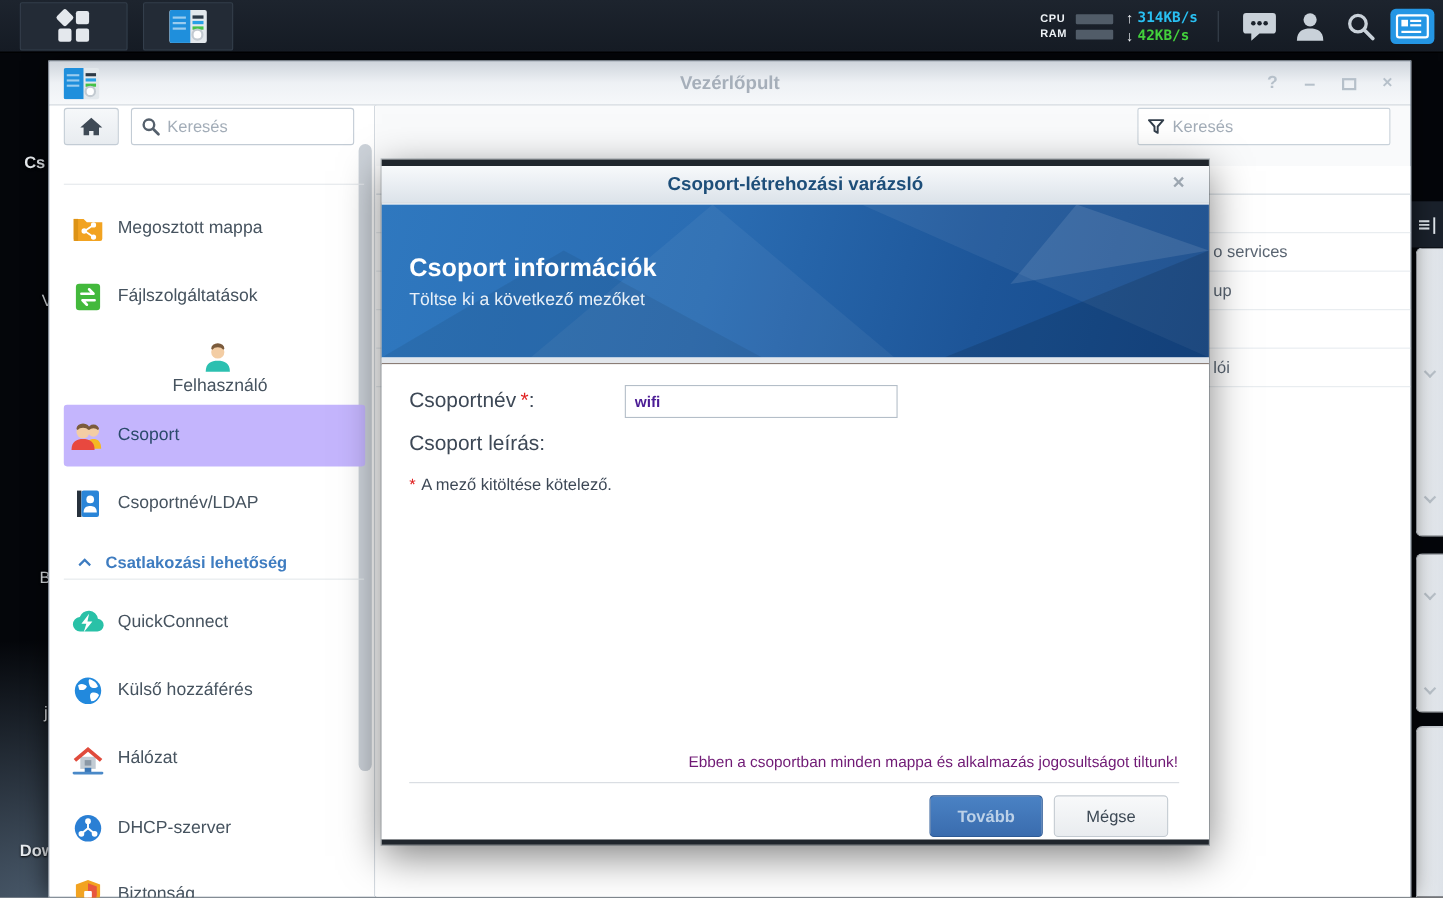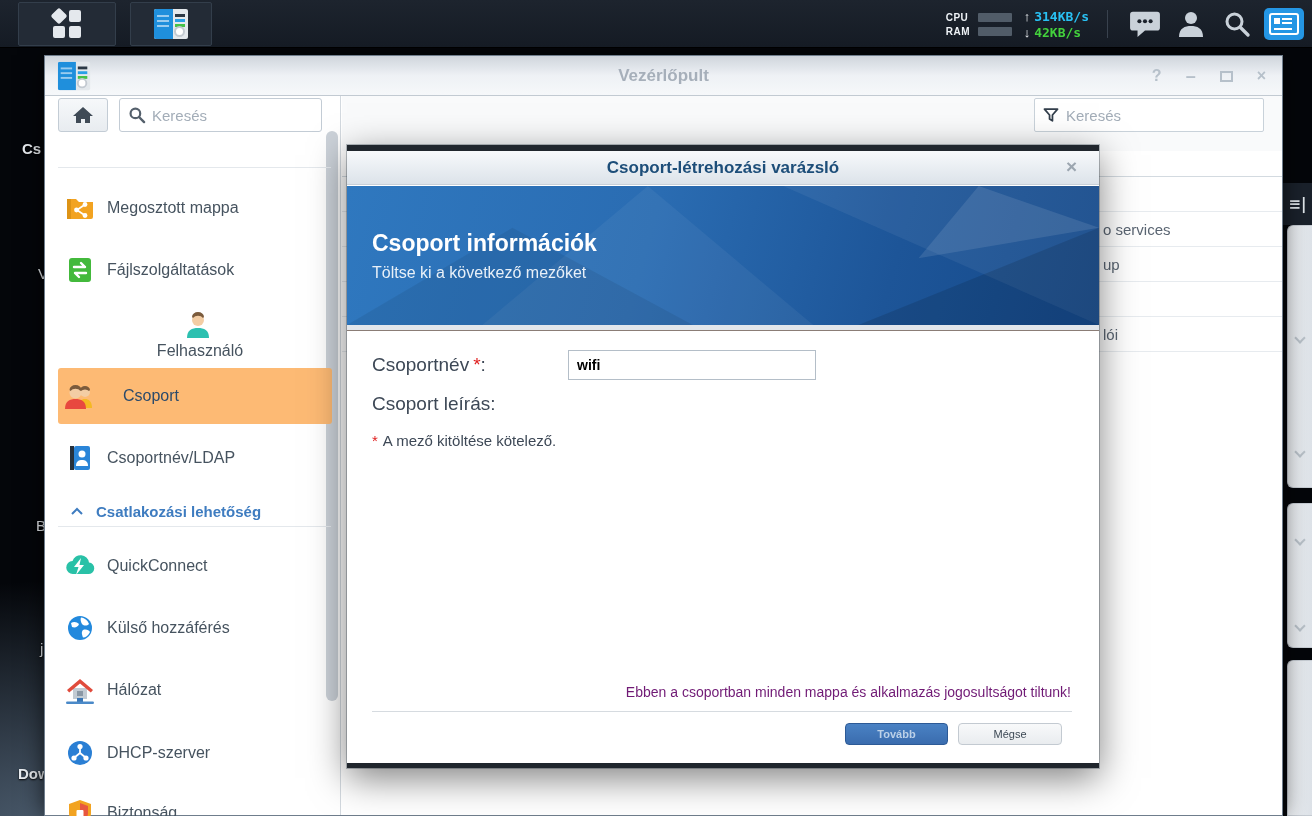--- a/index.html
+++ b/index.html
@@ -91,21 +91,21 @@
   #side-scroll { position:absolute; right:2px; top:35px; width:12px; height:570px;
     background:#ccd2d9; border-radius:6px; cursor:pointer; }
   .sec-header { position:absolute; left:0; width:100%; height:24px; display:flex; align-items:center; cursor:pointer; }
   .sec-chev { margin-left:26px; }
   .sec-label { margin-left:13px; color:#3e7cc0; font-size:15px; font-weight:bold; }
   .sec-divider { position:absolute; left:13px; width:273px; height:1px; background:#e4e8ec; }
   .side-item { position:absolute; left:13px; width:274px; height:48px; display:flex; align-items:center;
     border-radius:3px; cursor:pointer; }
   .side-item .icon-wrap { margin-left:5px; width:34px; height:34px; flex:0 0 34px; }
   .side-item .item-label { margin-left:10px; font-size:16px; color:#46535f; }
-  .side-item.selected { background:#fdba74; height:56px;gap:16px; }
+  .side-item.selected { background:#c4b5fd; height:56px; }
   .side-item.selected .item-label { color:#2b4a6b; }
 
   
   #main { position:absolute; left:297px; top:40px; right:0; bottom:0; background:#f9fafb; }
   #toolbar { position:absolute; left:16px; top:2px; display:flex; gap:6px; }
   .tb-btn { height:34px; padding:0 18px; background:linear-gradient(#fdfdfe,#eef1f4);
     border:1px solid #ccd4dc; border-radius:3px; font-size:15px; color:#3c4654;
     font-family:"Liberation Sans", sans-serif; cursor:pointer; }
   .tb-btn:disabled, .tb-btn.disabled { color:#aeb8c2; cursor:default; }
   #filter-search { position:absolute; right:18px; top:2px; width:230px; height:34px; background:#fff;
@@ -134,25 +134,25 @@
   .f5 { clip-path:polygon(0 100%,22% 30%,46% 100%); background:rgba(0,0,0,.07); }
   #banner-title { position:absolute; left:25px; top:44px; color:#fff; font-size:23px; font-weight:bold; }
   #banner-sub { position:absolute; left:25px; top:78px; color:#e8f0f8; font-size:16px; }
   #dlg-sep { position:absolute; left:0; right:0; top:174px; height:6px; background:#e2e6eb;
     border-bottom:1px solid #8b7d76; }
   #dlg-body { position:absolute; left:0; right:0; top:181px; bottom:0; background:#fff; }
   .form-row { position:absolute; left:25px; height:30px; line-height:30px; font-size:19px; color:#3d4856; }
   .req { color:#e02020; margin-left:4px; }
   .dlg-input { position:absolute; left:221px; width:248px; height:30px; border:1px solid #b4bec8;
     background:#fff; font-family:"Liberation Sans", sans-serif; font-size:14px; font-weight:bold;
-    color:#000000; padding:0 8px; outline:none; }
+    color:#4c1d95; padding:0 8px; outline:none; }
   #req-note { position:absolute; left:25px; top:100px; font-size:15px; color:#3d4856; }
   #annotation { position:absolute; right:28px; top:352px; font-size:14px; font-weight:normal; color:#701a75; }
   #dlg-divider { position:absolute; left:25px; right:27px; top:379px; border-top:1px solid #d6dbe0; }
-  .dlg-btn { position:absolute; top:391px; height:22px; border-radius:4px; font-size:11px;
+  .dlg-btn { position:absolute; top:391px; height:38px; border-radius:4px; font-size:15px;
     font-family:"Liberation Sans", sans-serif; cursor:pointer; }
   #btn-next { left:498px; width:103px; background:linear-gradient(#4a82c4,#3a6cae);
     border:1px solid #2d5a96; color:#bcd1e8; font-weight:bold; }
   #btn-cancel { left:611px; width:104px; background:linear-gradient(#f8f9fa,#e9ecef);
     border:1px solid #c3cad1; color:#3c4854; }
 </style>
 </head>
 <body>
 
 <span class="desk-frag" style="left:22px; top:140px; font-weight:bold;">Cs</span>

